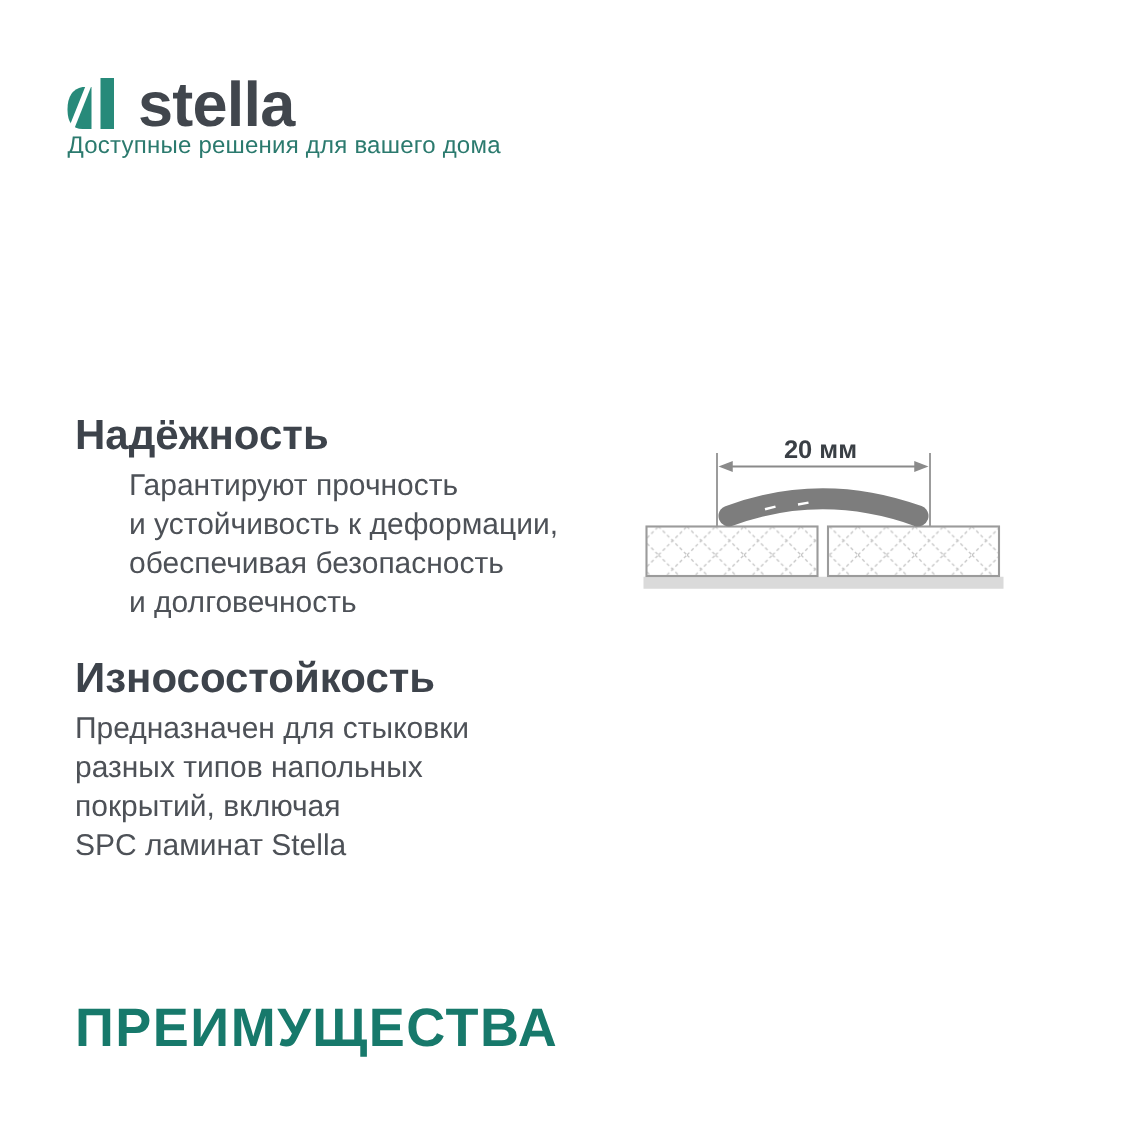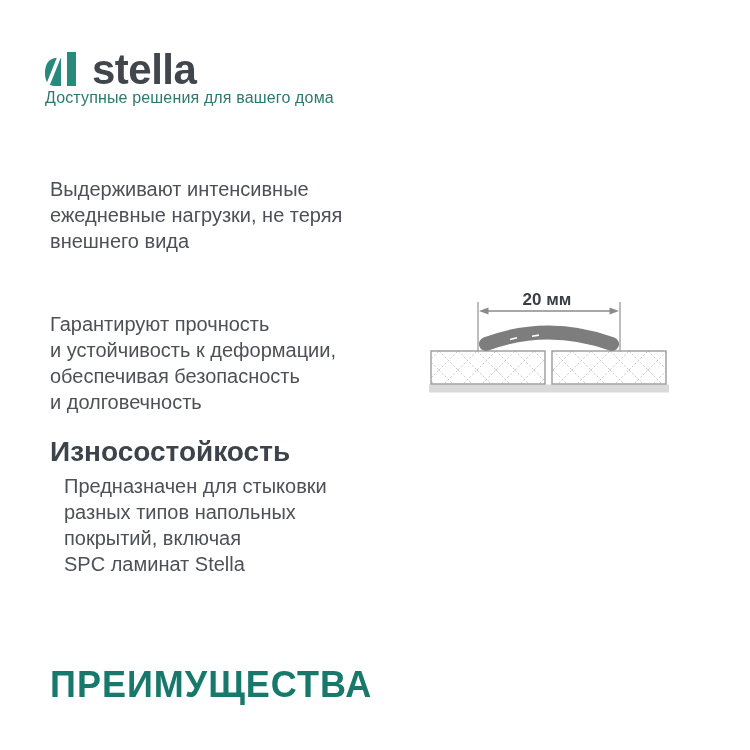--- a/index.html
+++ b/index.html
@@ -28,22 +28,22 @@
     font-size:28px;line-height:32px;font-weight:bold;
     color:#3d434b;
   }
   .section-body{
     position:absolute;left:50px;
     font-size:20px;line-height:26px;
     color:#4d5157;
     white-space:pre-line;
   }
   .t1{top:132px;} .b1{top:176px;}
-  .t2{top:274px;} .b2{top:311px;}
-  .t3{top:436px;} .b3{top:473px;margin-left:14px;}
+  .t2{top:274px;} .b2{top:311px;margin-left:36px;}
+  .t3{top:436px;} .b3{top:473px;}
   
   .diagram-wrap{position:absolute;left:420px;top:275px;width:260px;height:125px;}
   .dim-label{font-family:"Liberation Sans","DejaVu Sans",sans-serif;}
   
   .footer-title{
     position:absolute;left:50px;top:665px;
     font-size:36px;line-height:40px;font-weight:bold;
     letter-spacing:1px;color:#17796b;text-align:center;
   }
 </style>
@@ -53,24 +53,22 @@
 <div class="page">
 
   <svg class="logo-icon" viewBox="0 0 34 34" aria-hidden="true">
     <path d="M1,21 Q1,8 11,6 L17,6 L17,34 L11,34 Q1,34 1,21 Z" fill="#278a7a"></path>
     <line x1="15.5" y1="4" x2="3.5" y2="34" stroke="#ffffff" stroke-width="3.6"></line>
     <rect x="23" y="0" width="9" height="34" fill="#278a7a"></rect>
   </svg>
   <div class="brand-name">stella</div>
   <div class="brand-tagline">Доступные решения для вашего дома</div>
 
-  <div class="section-body b1">Выдерживают интенсивные
-ежедневные нагрузки, не теряя
-внешнего вида</div>
 
+  <div class="section-title t2">Надёжность</div>
   <div class="section-body b2">Гарантируют прочность
 и устойчивость к деформации,
 обеспечивая безопасность
 и долговечность</div>
 
   <div class="section-title t3">Износостойкость</div>
   <div class="section-body b3">Предназначен для стыковки
 разных типов напольных
 покрытий, включая
 SPC ламинат Stella</div>

